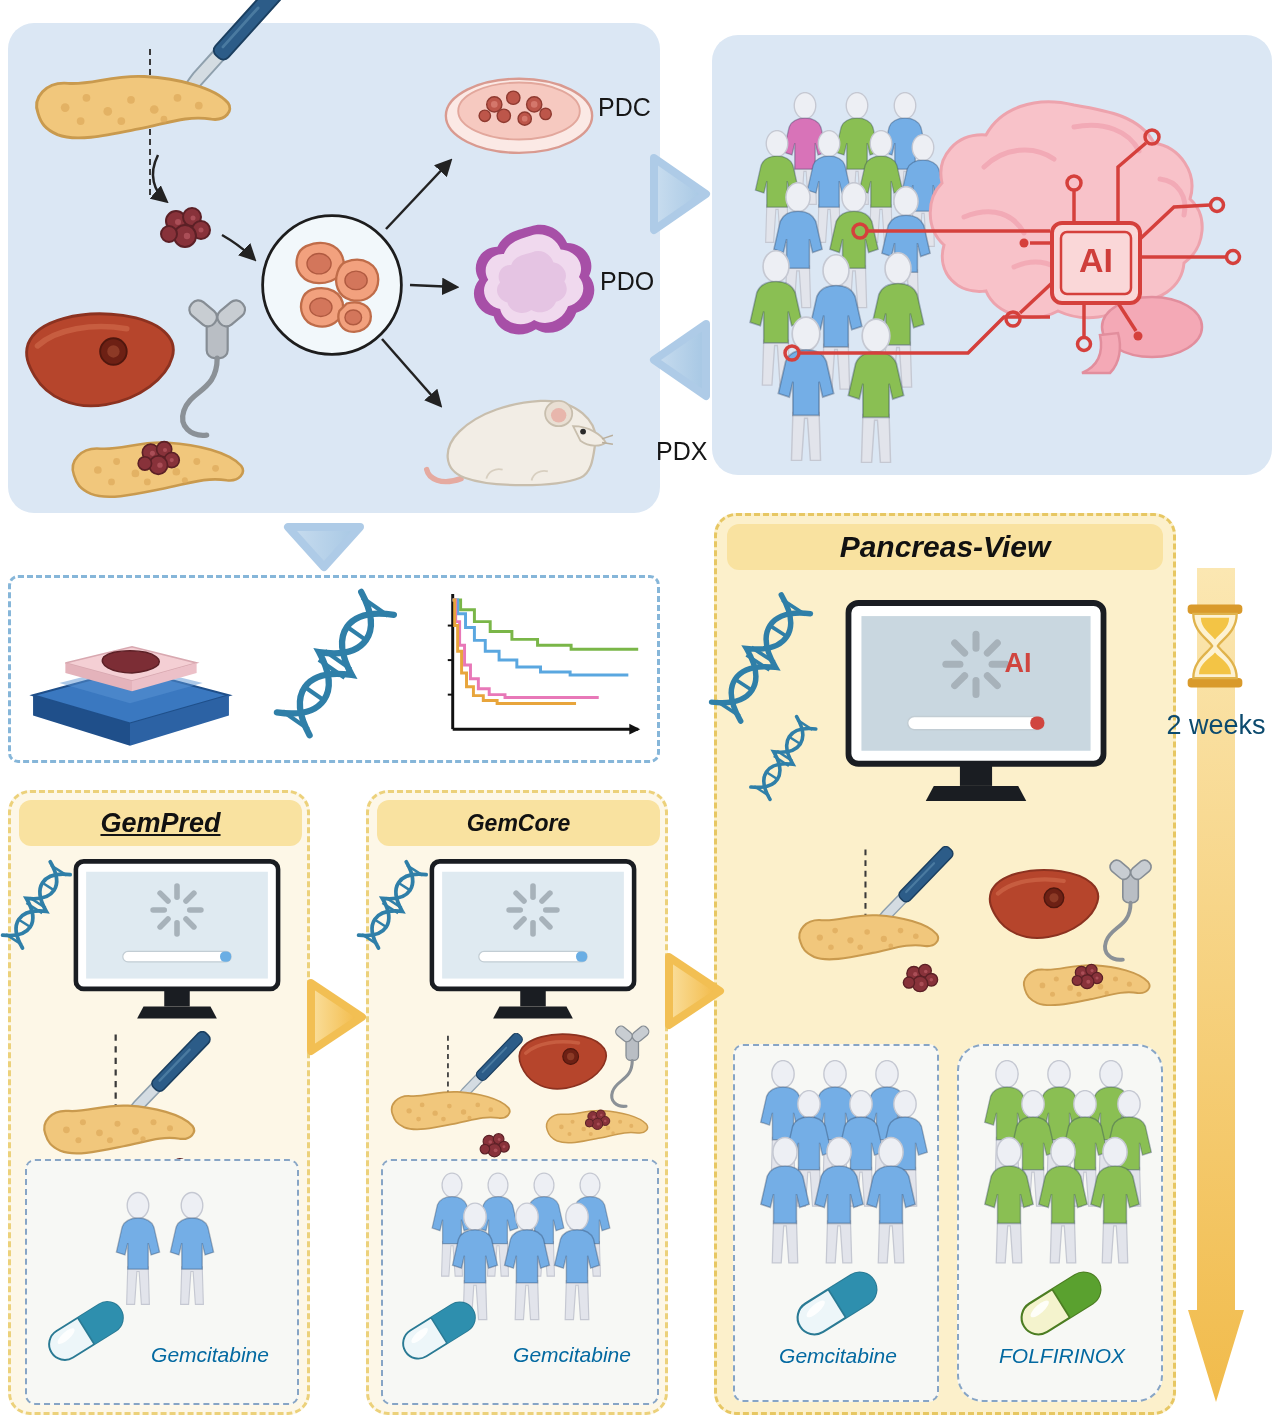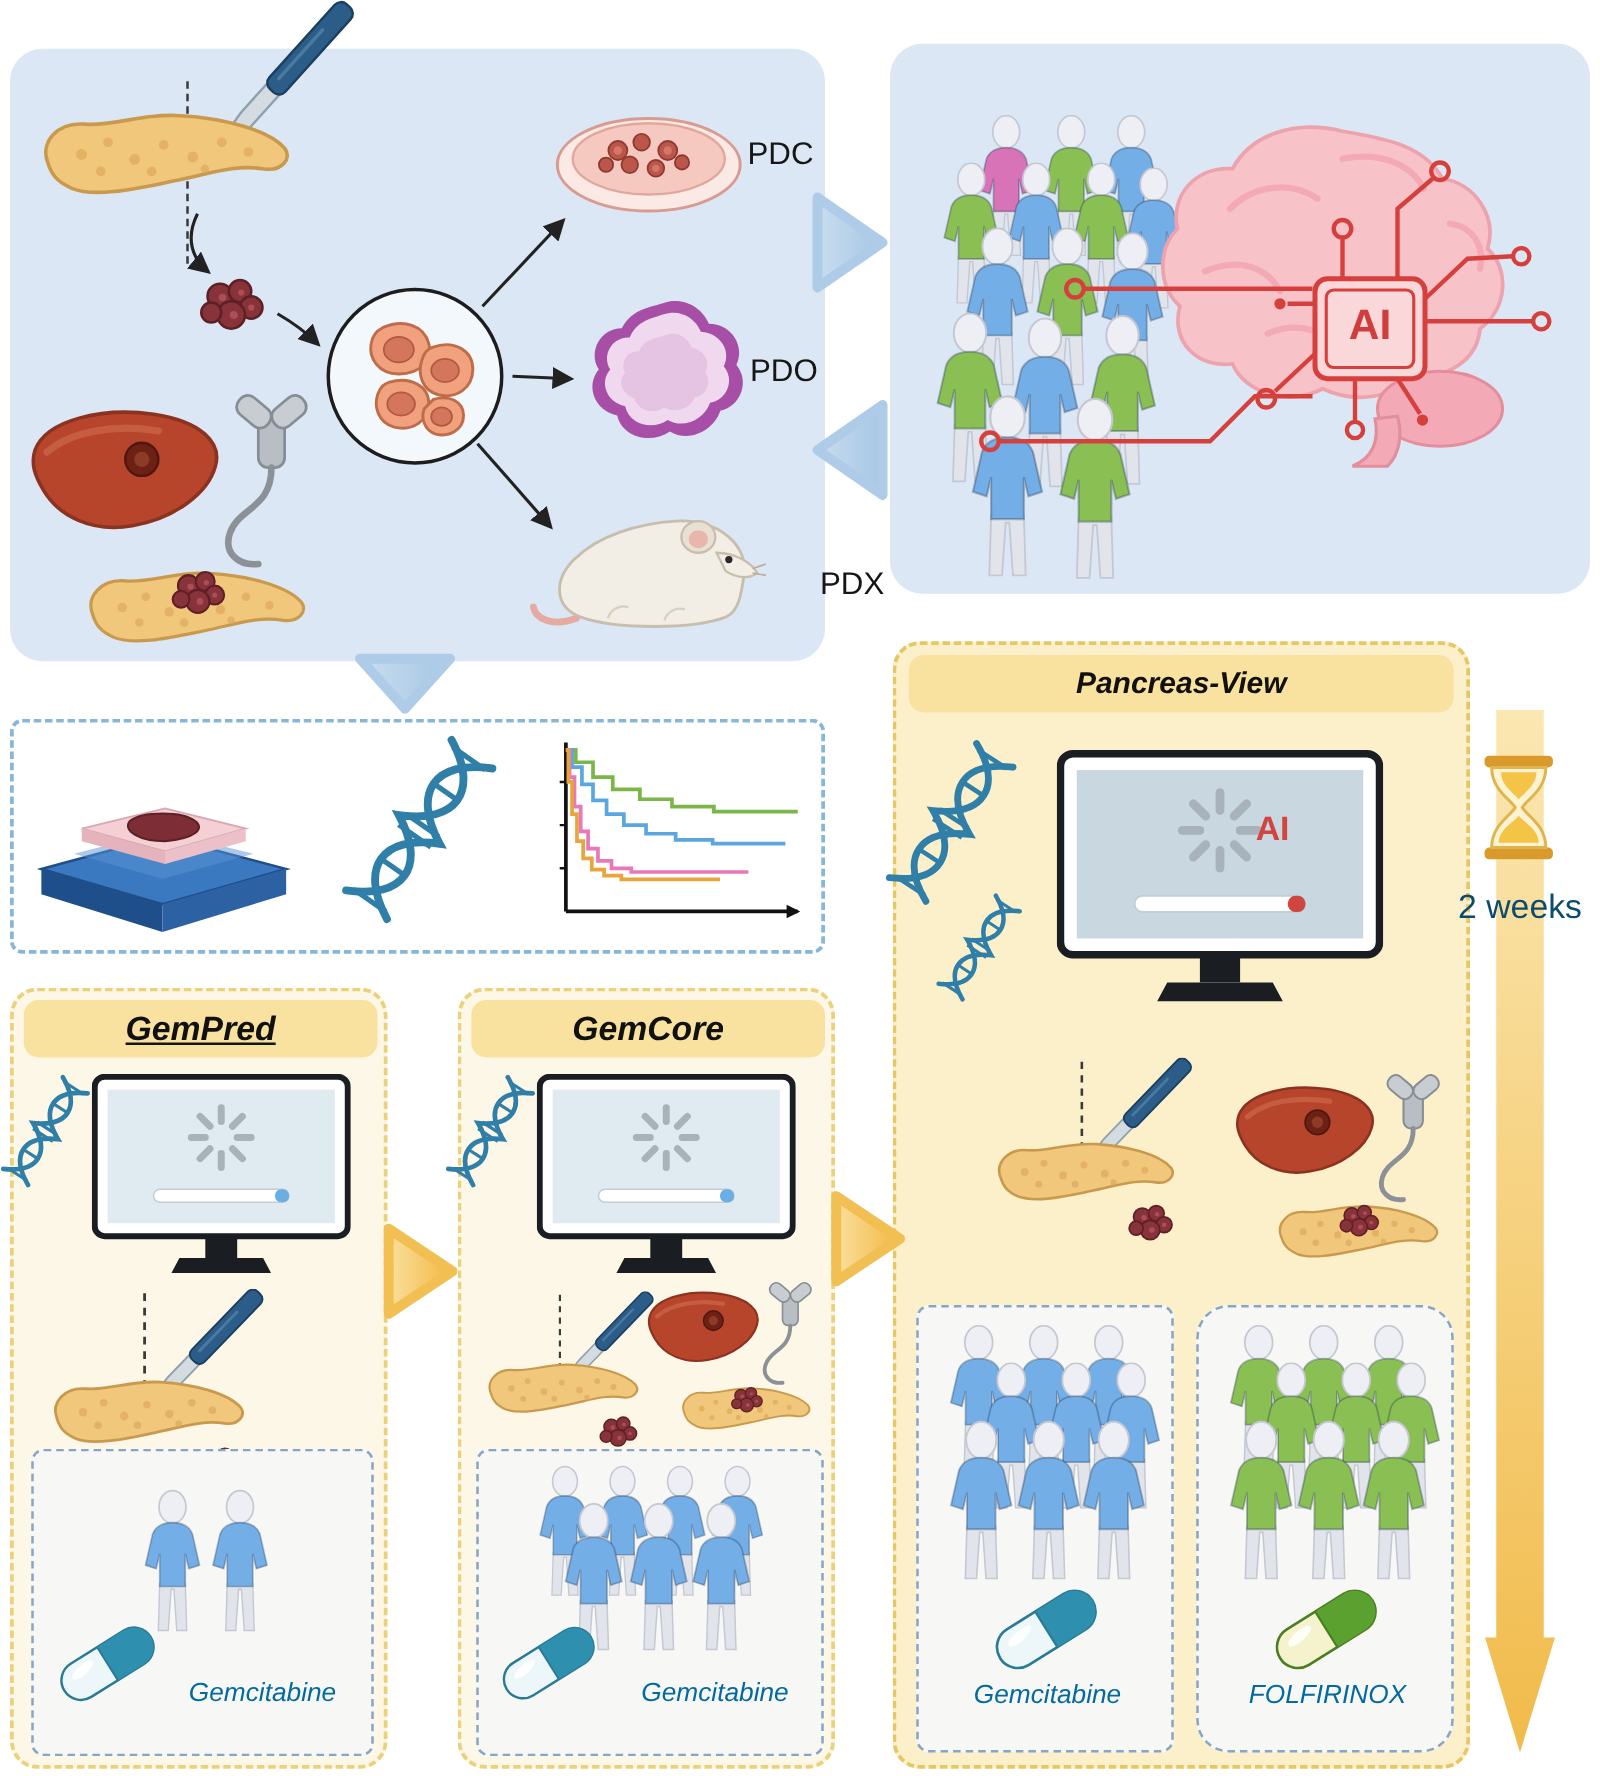--- a/index.html
+++ b/index.html
@@ -7,21 +7,21 @@
         font-family:"Liberation Sans", sans-serif;color:#141414;}
   .abs{position:absolute;}
   .panel{position:absolute;box-sizing:border-box;}
   .panel-blue{background:#dbe7f4;border-radius:26px;}
   .panel-dashed-blue{background:#ffffff;border:3px dashed #86b6d9;border-radius:10px;}
   .panel-yellow{border-radius:22px;}
   .pv-bg{background:#fcf0cb;border:3px dashed #e7c763;}
   .gem-bg{background:#fdf7e7;border:3px dashed #ecd17b;}
   .yellow-header{position:absolute;background:#f9e2a0;border-radius:12px;
         display:flex;align-items:center;justify-content:center;}
-  .panel-title{font-weight:bold;font-style:italic;font-size:24px;color:#111;}
+  .panel-title{font-weight:bold;font-style:italic;font-size:30px;color:#111;}
   .model-label{position:absolute;font-size:25px;color:#161616;}
   .drug-label{position:absolute;font-style:italic;font-size:21px;color:#0369a1;text-align:center;}
   .duration-label{position:absolute;font-size:27px;color:#0c4a6e;text-align:center;}
   .ai-chip-label{position:absolute;font-weight:bold;font-size:34px;color:#cf3e3b;text-align:center;}
   .ai-monitor-label{position:absolute;font-weight:bold;font-size:27px;color:#d0453f;text-align:center;}
   .patient-box{position:absolute;box-sizing:border-box;background:#f7f8f5;
         border:2.5px dashed #87a5c6;border-radius:10px;}
   .dash-line{position:absolute;border-left:2.5px dashed #3a3a3a;}
   svg{display:block;}
 </style>
@@ -247,21 +247,21 @@
             <line x1="17" y1="110" x2="22" y2="110"></line>
           </g>
     <path d="M22 14 h8 v10 h14 v12 h16 v10 h22 v8 h26 v6 h34 v4 h68" fill="none" stroke="#7ab648" stroke-width="3"></path>
     <path d="M22 14 h5 v14 h8 v14 h9 v13 h11 v11 h14 v9 h18 v7 h24 v5 h30 v3 h59" fill="none" stroke="#5aa7e0" stroke-width="3"></path>
     <path d="M22 14 h3 v22 h4 v24 h5 v20 h6 v14 h8 v10 h11 v6 h16 v3 h95" fill="none" stroke="#e878b8" stroke-width="3"></path>
     <path d="M22 14 h2 v26 h3 v26 h4 v22 h5 v14 h7 v9 h10 v5 h14 v3 h80" fill="none" stroke="#e8a53c" stroke-width="3"></path>
   </symbol>
 </defs>
 </svg>
 
-<section class="panel panel-blue" style="left:8px;top:39px;width:652px;height:490px;padding-left:17px;">
+<section class="panel panel-blue" style="left:8px;top:23px;width:652px;height:490px;padding-left:17px;">
   <svg class="abs" style="left:138px;top:6px;width:162px;height:34px;transform:rotate(-48deg);transform-origin:50% 50%;" viewBox="0 0 170 34">
         <use href="#sym-scalpel"></use>
       </svg>
   <div class="dash-line" style="left:141px;top:26px;height:146px;"></div>
   <svg class="abs" style="left:16px;top:40px;width:214px;height:92px;" viewBox="0 0 220 95">
         <use href="#sym-pancreas"></use>
       </svg>
   <svg class="abs" style="left:148px;top:180px;width:60px;height:52px;" viewBox="0 0 60 52">
         <use href="#sym-tumor"></use>
       </svg>
@@ -476,21 +476,21 @@
     <div class="drug-label" style="left:98px;top:182px;width:170px;">Gemcitabine</div>
   </div>
 </section>
 
 <svg class="abs" style="left:306px;top:978px;width:62px;height:78px;" viewBox="0 0 62 78">
   <polygon points="5,5 56,39 5,73" fill="url(#ygrad)" stroke="#f2bf53" stroke-width="8" stroke-linejoin="round"></polygon>
 </svg>
 
 <section class="panel panel-yellow gem-bg" style="left:366px;top:790px;width:302px;height:625px;">
   <div class="yellow-header" style="left:8px;top:7px;width:283px;height:46px;">
-    <span class="panel-title" style="font-size:27px;">GemCore</span>
+    <span class="panel-title" style="font-size:23px;">GemCore</span>
   </div>
   <svg class="abs" style="left:0px;top:64px;width:44px;height:100px;transform:rotate(33deg);" viewBox="0 0 70 160">
         <use href="#sym-dna"></use>
       </svg>
   <svg class="abs" style="left:60px;top:66px;width:208px;height:161px;--screen:#dfeaf1;--bartip:#6aaee4;" viewBox="0 0 260 202">
         <use href="#sym-monitor"></use>
       </svg>
   <svg class="abs" style="left:12px;top:240px;width:162px;height:130px;" viewBox="0 0 230 185">
         <use href="#sym-pancscalpel"></use>
       </svg>

